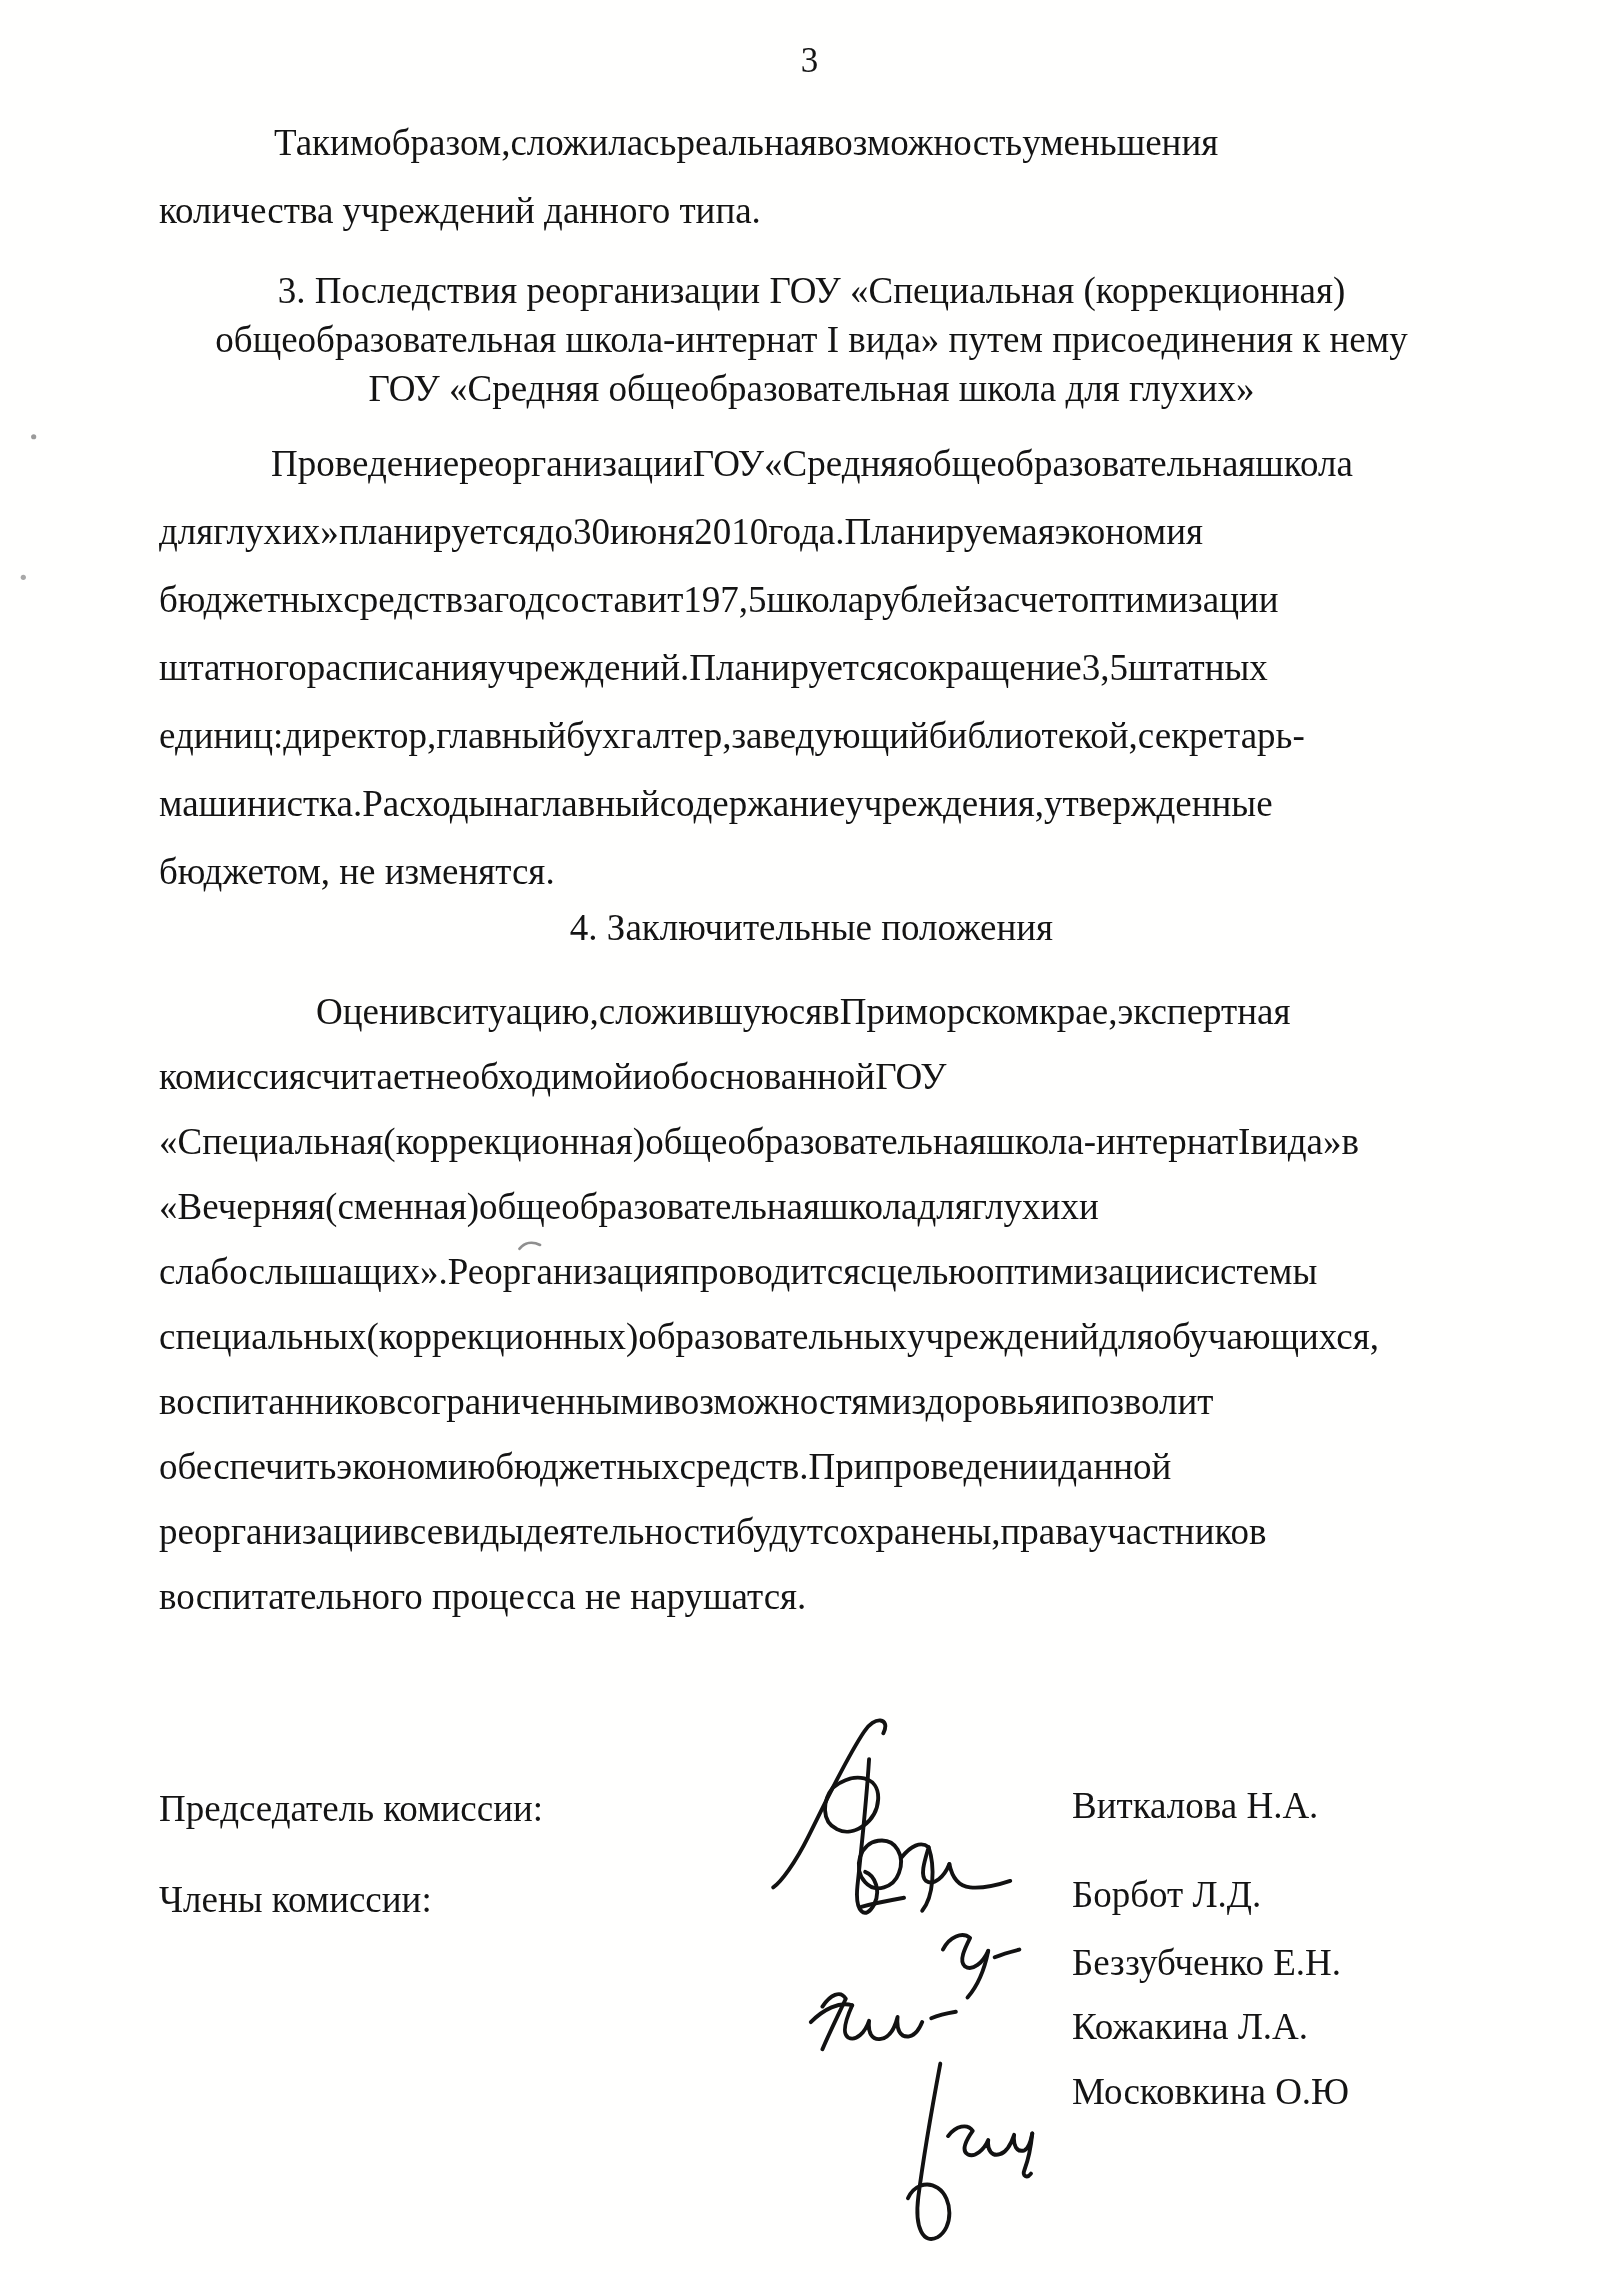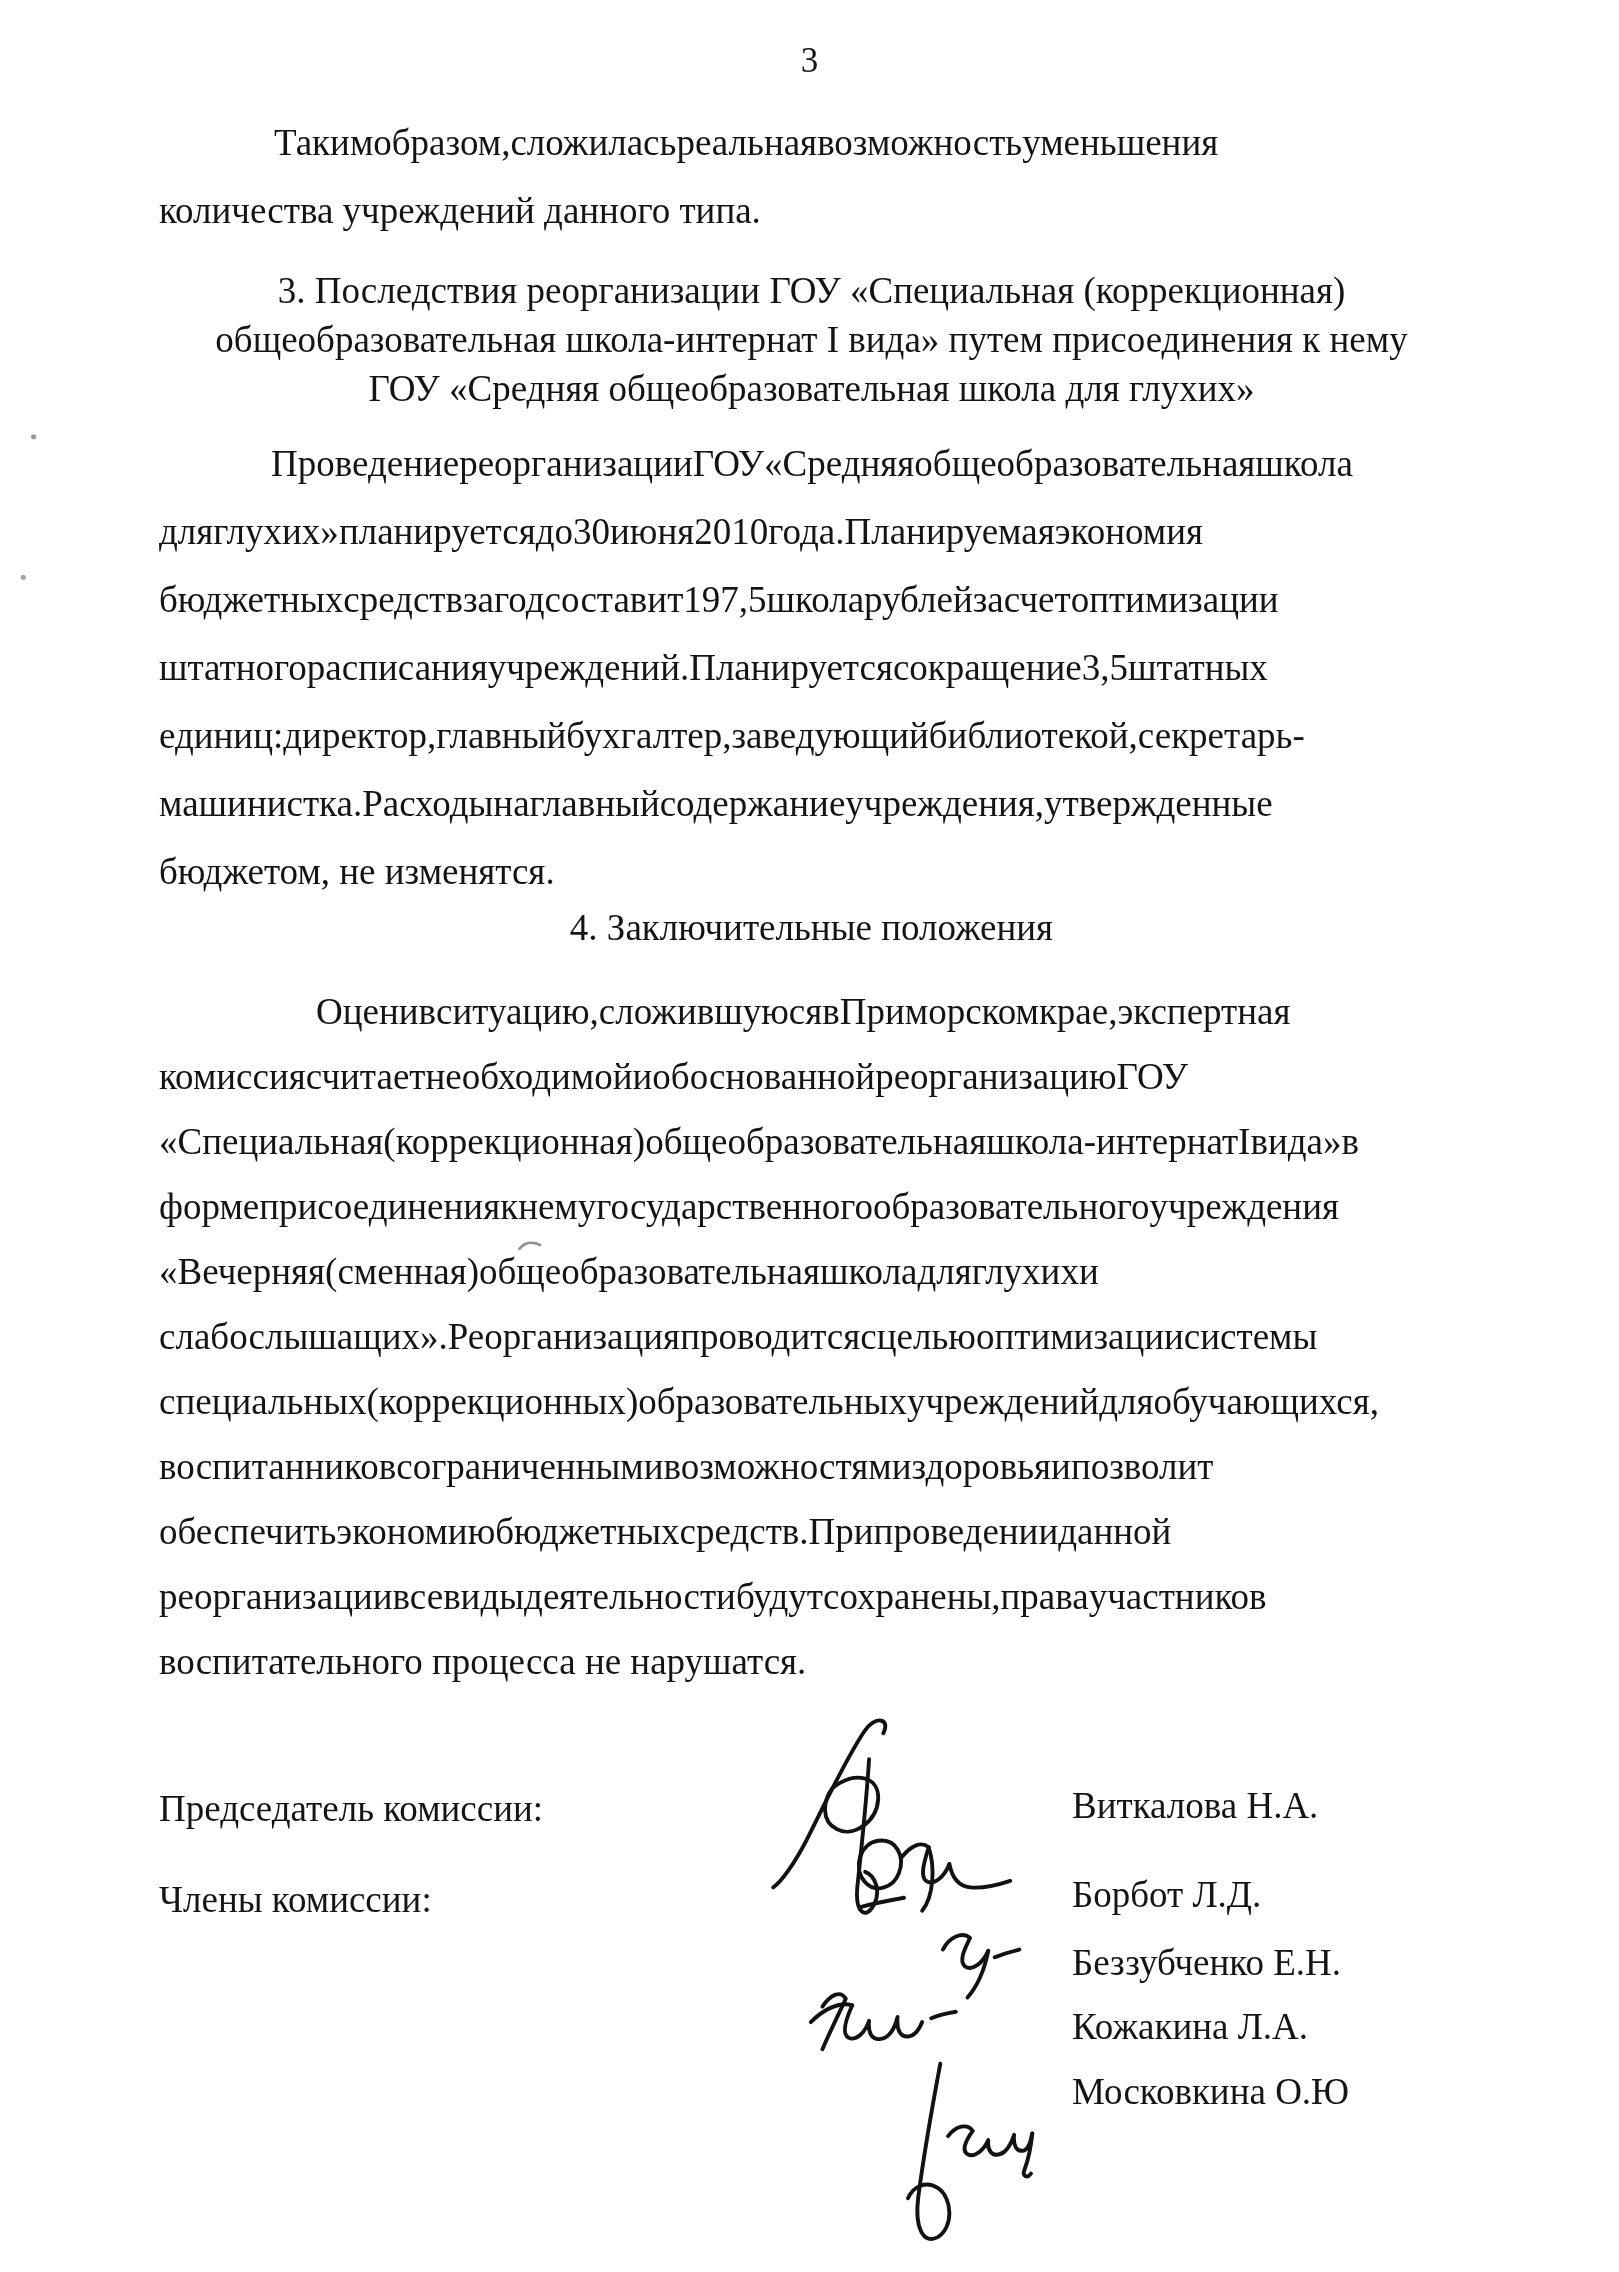--- a/index.html
+++ b/index.html
@@ -147,40 +147,30 @@
         <span>Приморском</span>
         <span>крае,</span>
         <span>экспертная</span>
       </div>
       <div class="line j">
         <span>комиссия</span>
         <span>считает</span>
         <span>необходимой</span>
         <span>и</span>
         <span>обоснованной</span>
-        <span>реорганизацию</span>
         <span>ГОУ</span>
       </div>
       <div class="line j">
         <span>«Специальная</span>
         <span>(коррекционная)</span>
         <span>общеобразовательная</span>
         <span>школа-интернат</span>
         <span>I</span>
         <span>вида»</span>
         <span>в</span>
-      </div>
-      <div class="line j">
-        <span>форме</span>
-        <span>присоединения</span>
-        <span>к</span>
-        <span>нему</span>
-        <span>государственного</span>
-        <span>образовательного</span>
-        <span>учреждения</span>
       </div>
       <div class="line j">
         <span>«Вечерняя</span>
         <span>(сменная)</span>
         <span>общеобразовательная</span>
         <span>школа</span>
         <span>для</span>
         <span>глухих</span>
         <span>и</span>
       </div>

